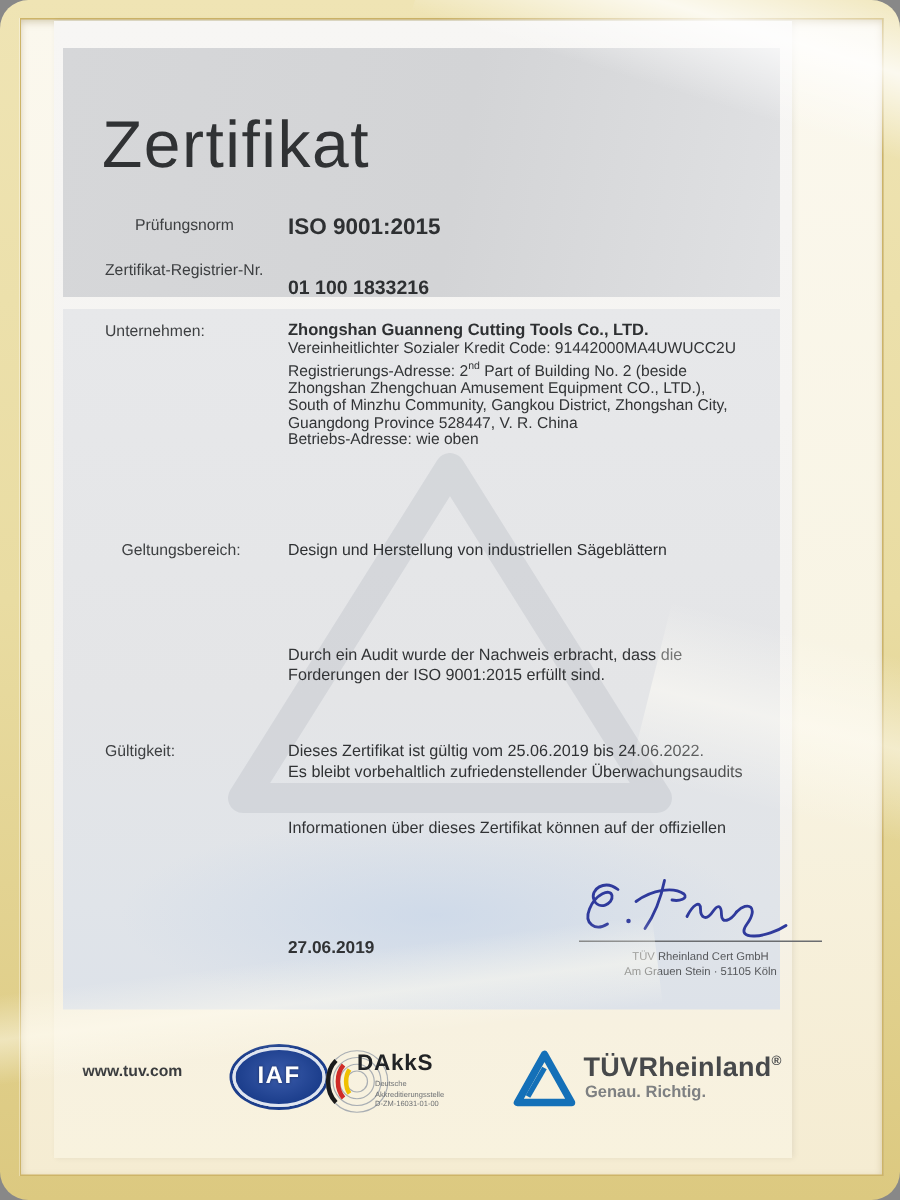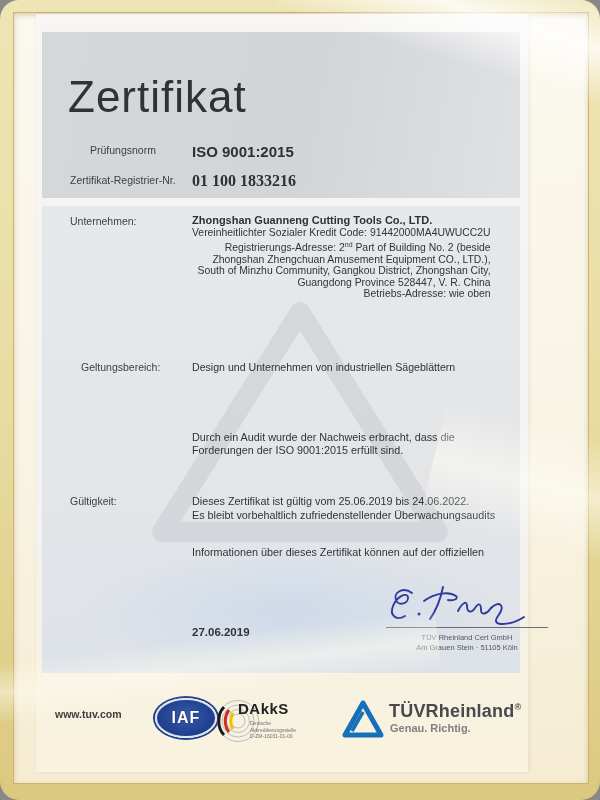--- a/index.html
+++ b/index.html
@@ -50,24 +50,24 @@
     transform:rotate(-7deg); pointer-events:none;
   }
   
   .abs { position:absolute; }
   .title { left:68px; top:72px; font-size:44px; letter-spacing:1px; color:#303234; }
   .lbl { font-size:10.5px; color:#3d3f41; }
   .val { color:#2e3032; }
   .lbl-pruef { left:70px; top:144px;padding-left:20px; }
   .val-pruef { left:192px; top:143px; font-size:15px; font-weight:bold; }
   .lbl-reg { left:70px; top:174px; }
-  .val-reg { left:192px; top:172px; font-size:16px; font-weight:bold;font-family:Liberation Serif, serif; }
+  .val-reg { left:192px; top:184px; font-size:13px; font-weight:bold; }
   .lbl-unt { left:70px; top:215px; }
   .company { left:192px; top:214px; font-size:11px; font-weight:bold; color:#2e3032; }
-  .addr { left:192px; top:227px; font-size:10.4px; line-height:11.6px; color:#323436; white-space:nowrap;text-align:right; }
+  .addr { left:192px; top:227px; font-size:10.4px; line-height:11.6px; color:#323436; white-space:nowrap; }
   .addr sup { font-size:7px; }
   .lbl-gelt { left:81px; top:361px; }
   .val-gelt { left:192px; top:361px; font-size:10.6px; }
   .audit { left:192px; top:431px; font-size:10.8px; line-height:13px; color:#313335; }
   .lbl-guelt { left:70px; top:495px; }
   .guelt { left:192px; top:495px; font-size:10.8px; line-height:13.5px; color:#313335; }
   .info { left:192px; top:546px; font-size:10.8px; line-height:13.5px; color:#313335; }
   .date { left:192px; top:626px; font-size:11.5px; font-weight:600; color:#303234; }
   .sig-svg { left:388px; top:580px; }
   .sig-line { left:386px; top:627px; width:162px; height:1px; background:#6b6d70; }
@@ -114,21 +114,21 @@
   <div class="abs addr">
     <div>Vereinheitlichter Sozialer Kredit Code: 91442000MA4UWUCC2U</div>
     <div><span>Registrierungs-Adresse: 2</span><sup>nd</sup><span> Part of Building No. 2 (beside</span></div>
     <div>Zhongshan Zhengchuan Amusement Equipment CO., LTD.),</div>
     <div>South of Minzhu Community, Gangkou District, Zhongshan City,</div>
     <div>Guangdong Province 528447, V. R. China</div>
     <div>Betriebs-Adresse: wie oben</div>
   </div>
 
   <div class="abs lbl lbl-gelt">Geltungsbereich:</div>
-  <div class="abs val val-gelt">Design und Unternehmen von industriellen Sägeblättern</div>
+  <div class="abs val val-gelt">Design und Herstellung von industriellen Sägeblättern</div>
 
   <div class="abs audit">
     <div>Durch ein Audit wurde der Nachweis erbracht, dass die</div>
     <div>Forderungen der ISO 9001:2015 erfüllt sind.</div>
   </div>
 
   <div class="abs lbl lbl-guelt">Gültigkeit:</div>
   <div class="abs guelt">
     <div>Dieses Zertifikat ist gültig vom 25.06.2019 bis 24.06.2022.</div>
     <div>Es bleibt vorbehaltlich zufriedenstellender Überwachungsaudits</div>

